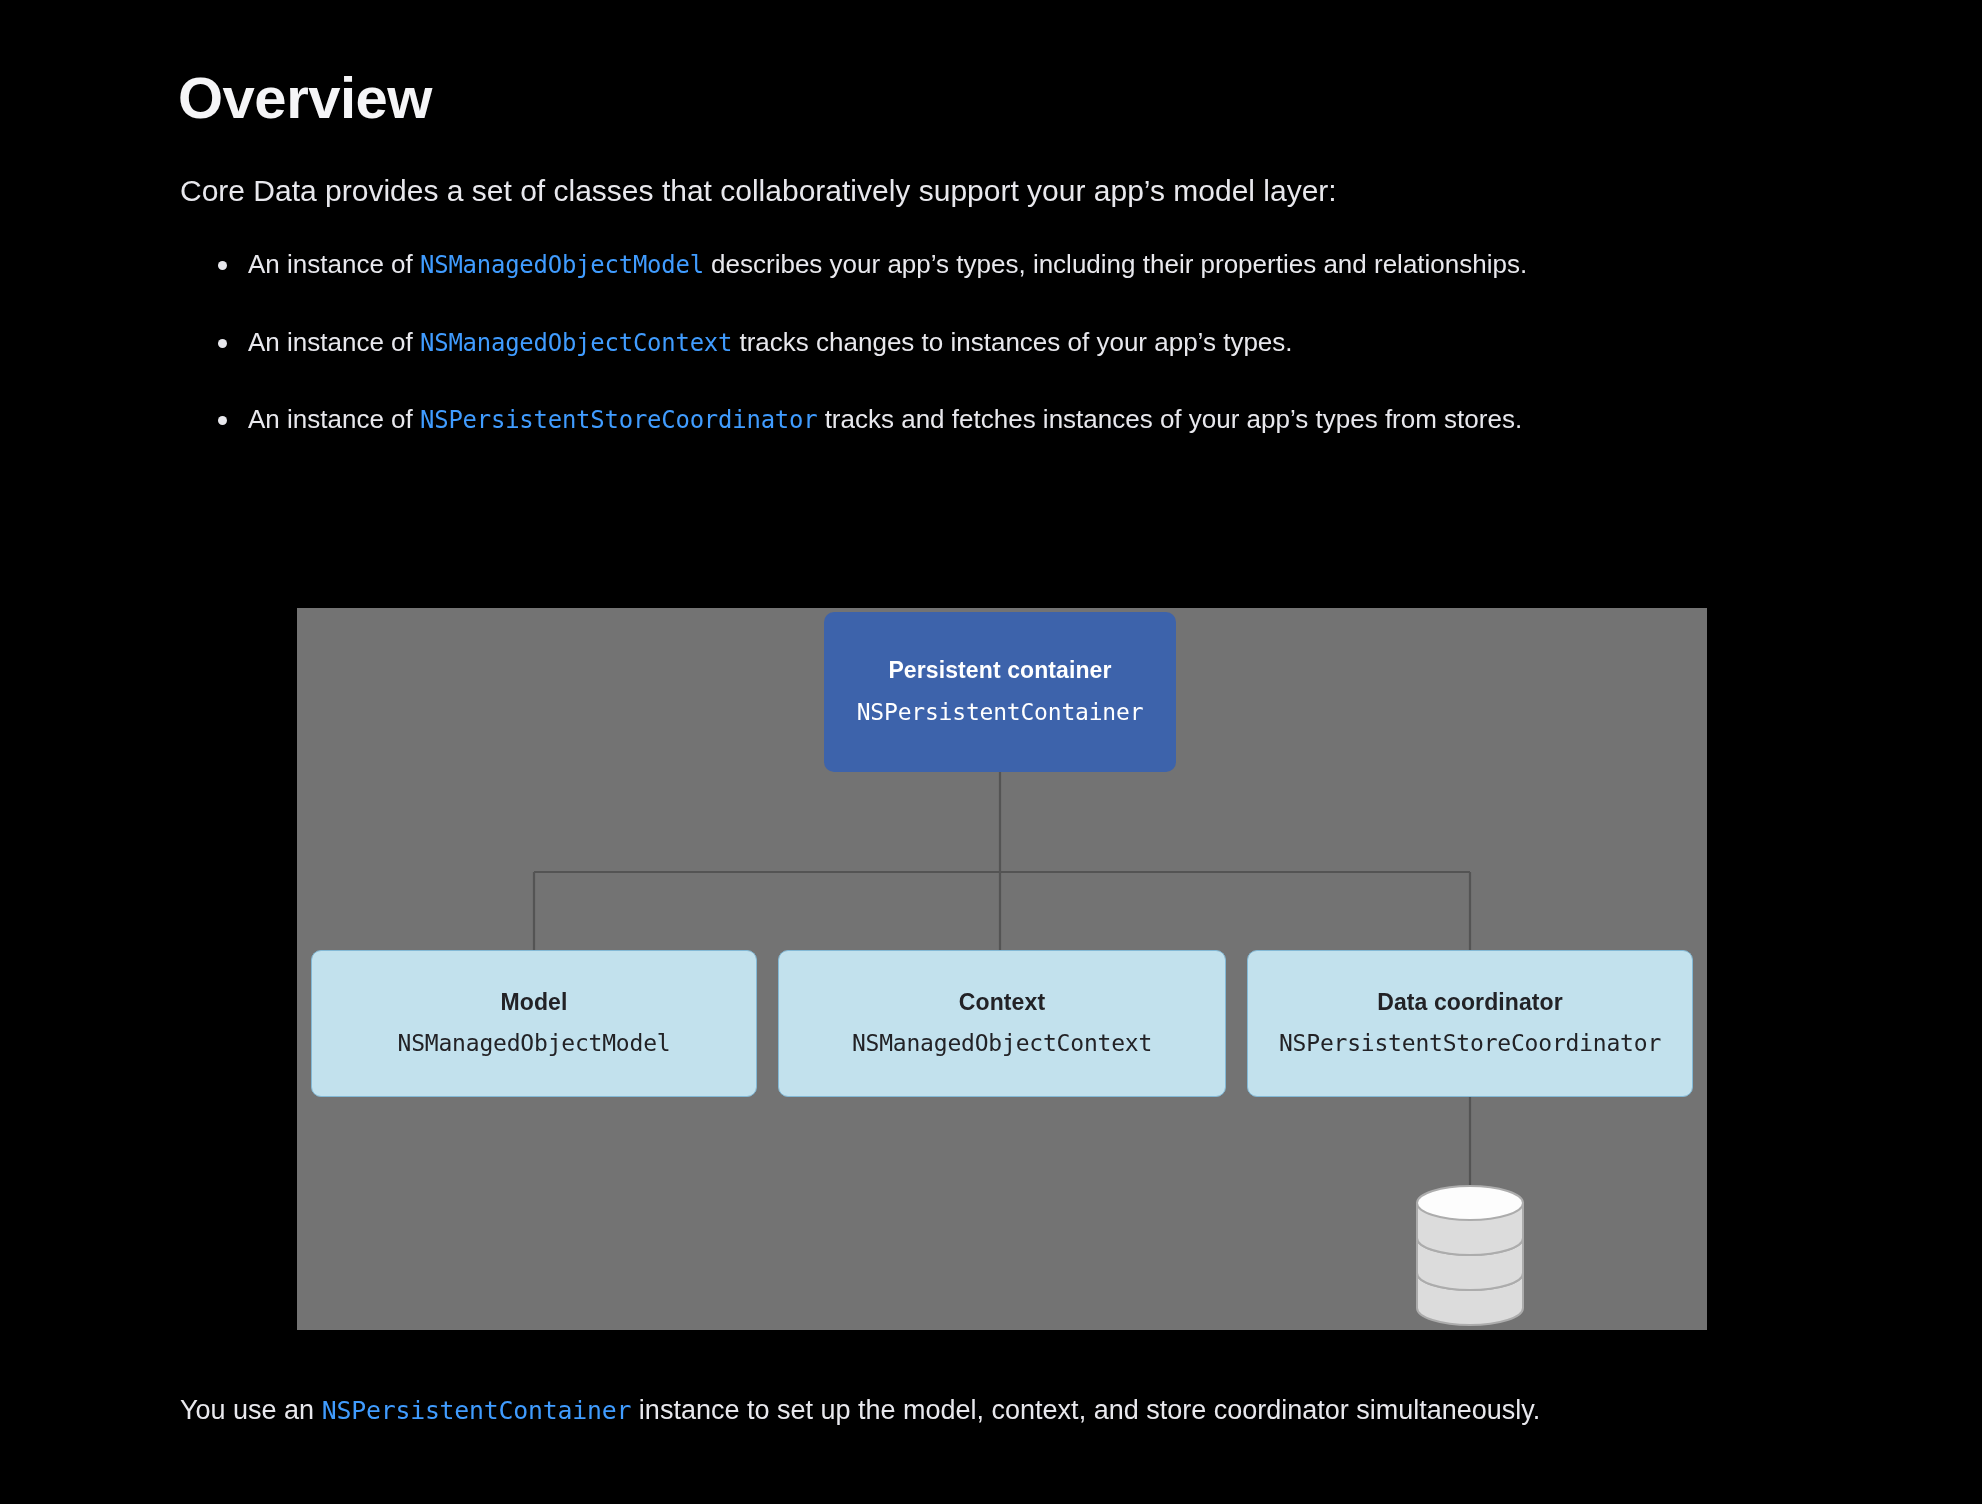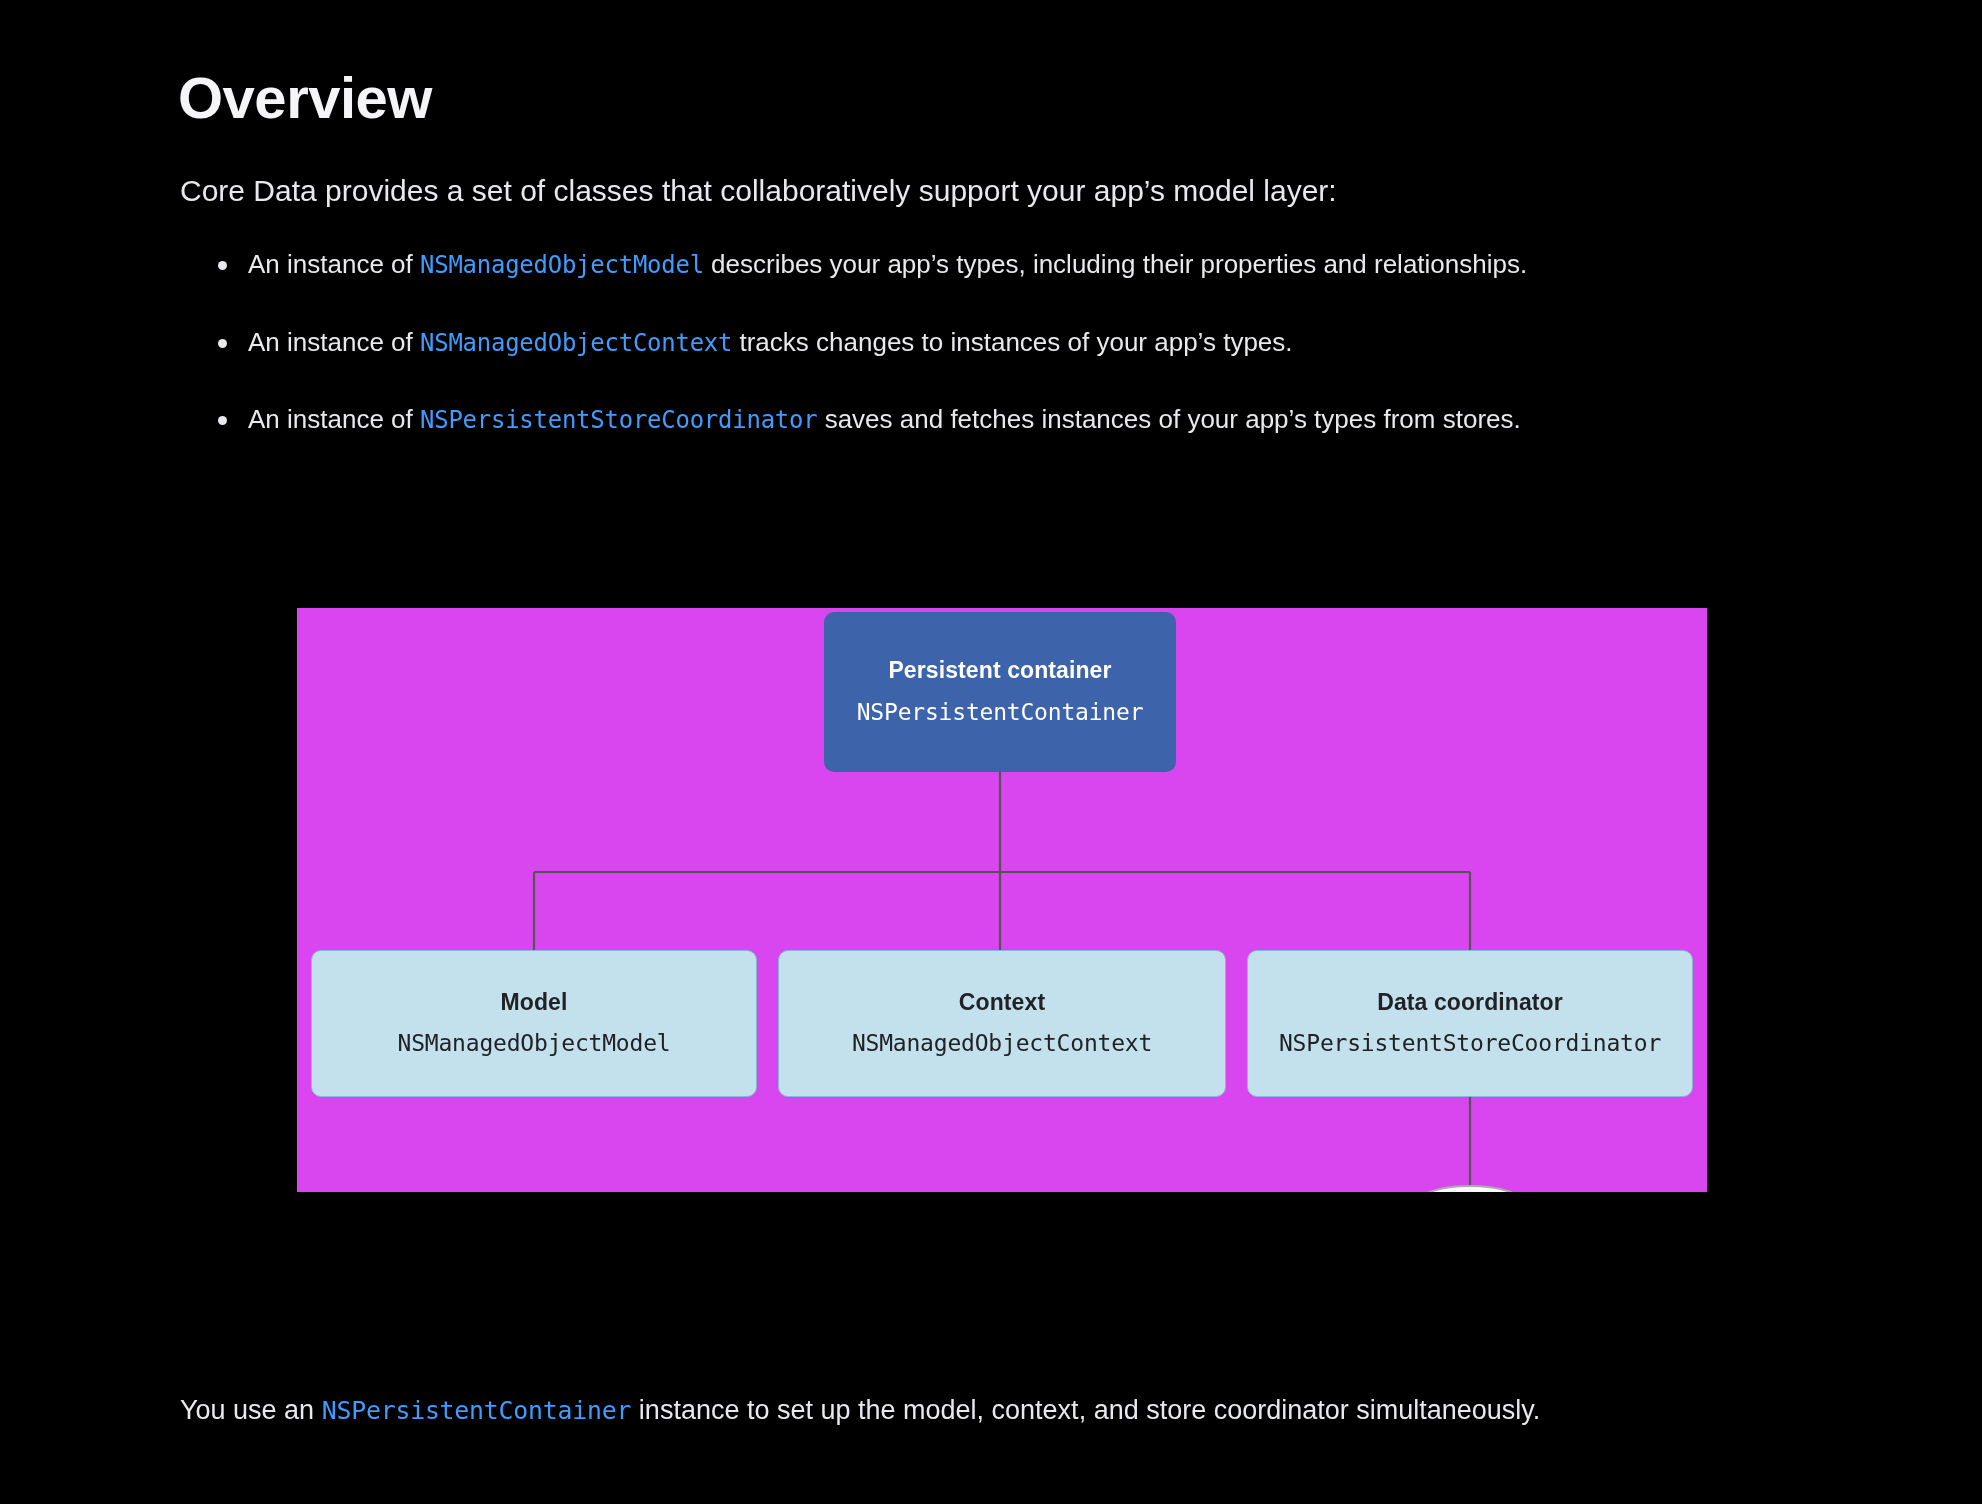--- a/index.html
+++ b/index.html
@@ -85,22 +85,22 @@
     font-size: 0.92em;
     letter-spacing: -0.2px;
   }
 
   
   .diagram-frame {
     position: absolute;
     left: 297px;
     top: 608px;
     width: 1410px;
-    height: 584px;
-    background: #d946ef;
+    height: 722px;
+    background: #737373;
     overflow: hidden;
   }
 
   .diagram-svg {
     position: absolute;
     left: 0;
     top: 0;
     width: 1410px;
     height: 722px;
   }
@@ -180,21 +180,21 @@
       <span>An instance of </span><code>NSManagedObjectModel</code><span> describes your app’s types, including their properties and relationships.</span>
     </li>
 
     <li class="bullet-item">
       <span class="bullet-dot"></span>
       <span>An instance of </span><code>NSManagedObjectContext</code><span> tracks changes to instances of your app’s types.</span>
     </li>
 
     <li class="bullet-item">
       <span class="bullet-dot"></span>
-      <span>An instance of </span><code>NSPersistentStoreCoordinator</code><span> saves and fetches instances of your app’s types from stores.</span>
+      <span>An instance of </span><code>NSPersistentStoreCoordinator</code><span> tracks and fetches instances of your app’s types from stores.</span>
     </li>
 
   </ul>
 
   <figure class="diagram-frame">
 
     <svg class="diagram-svg" viewBox="0 0 1410 722" xmlns="http://www.w3.org/2000/svg">
 
       <line x1="703" y1="164" x2="703" y2="264" stroke="#545454" stroke-width="2.2"></line>
 

